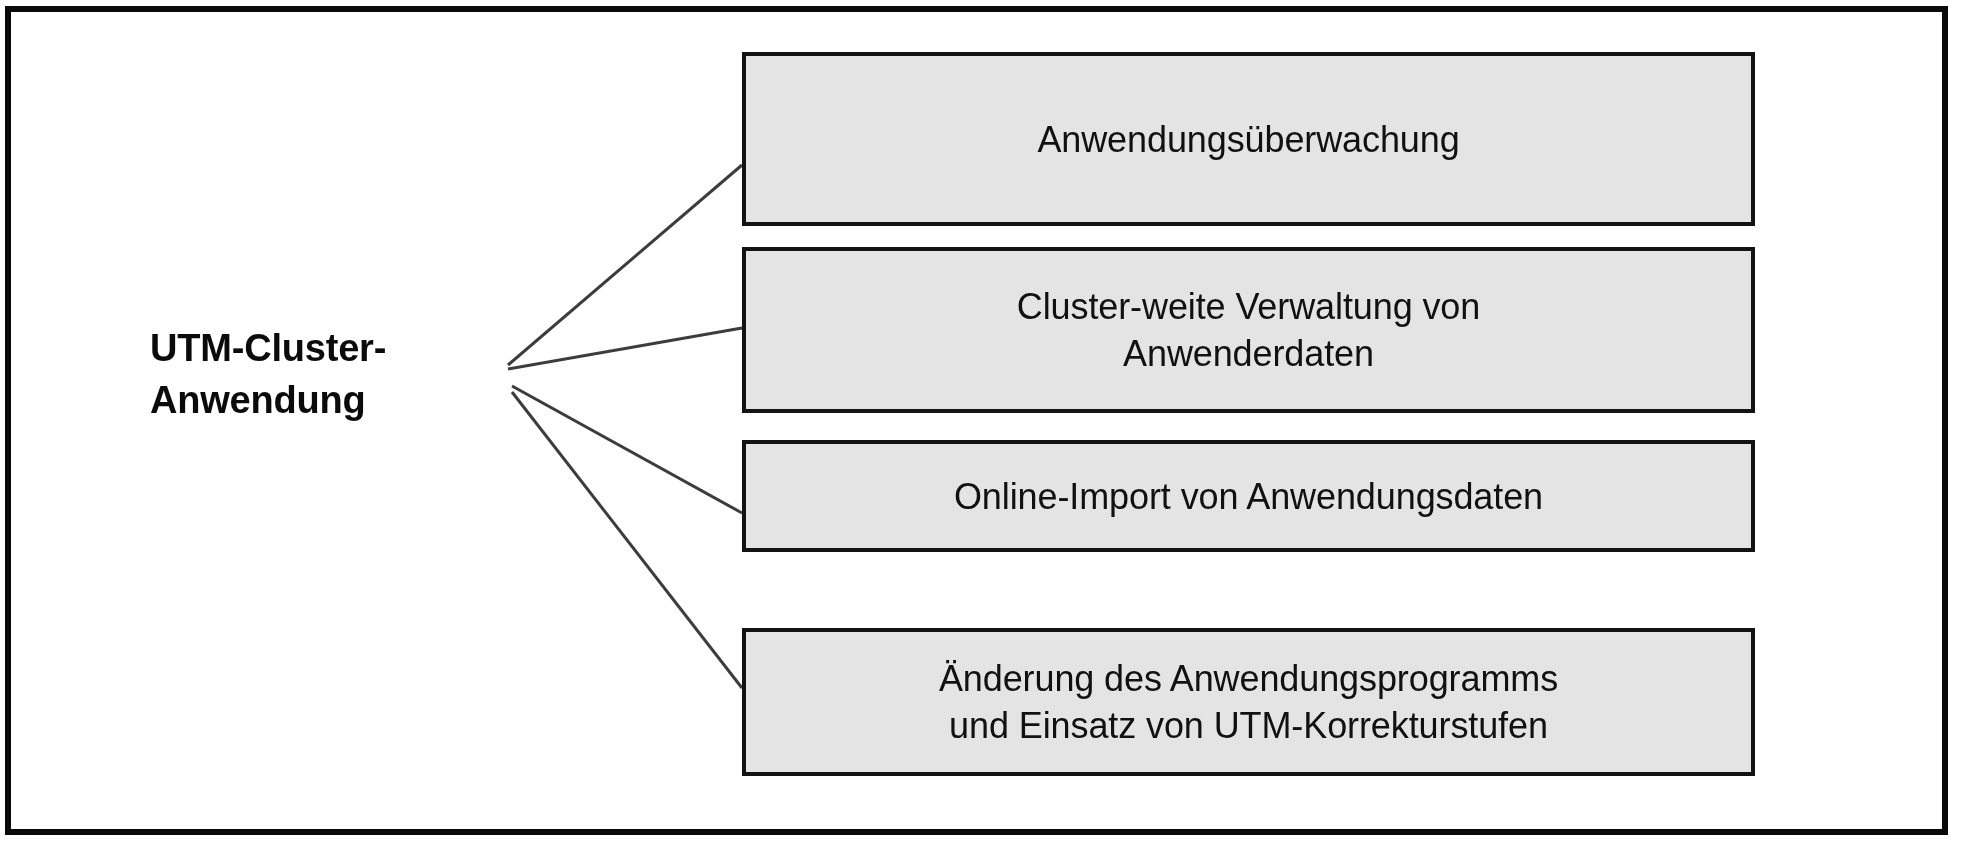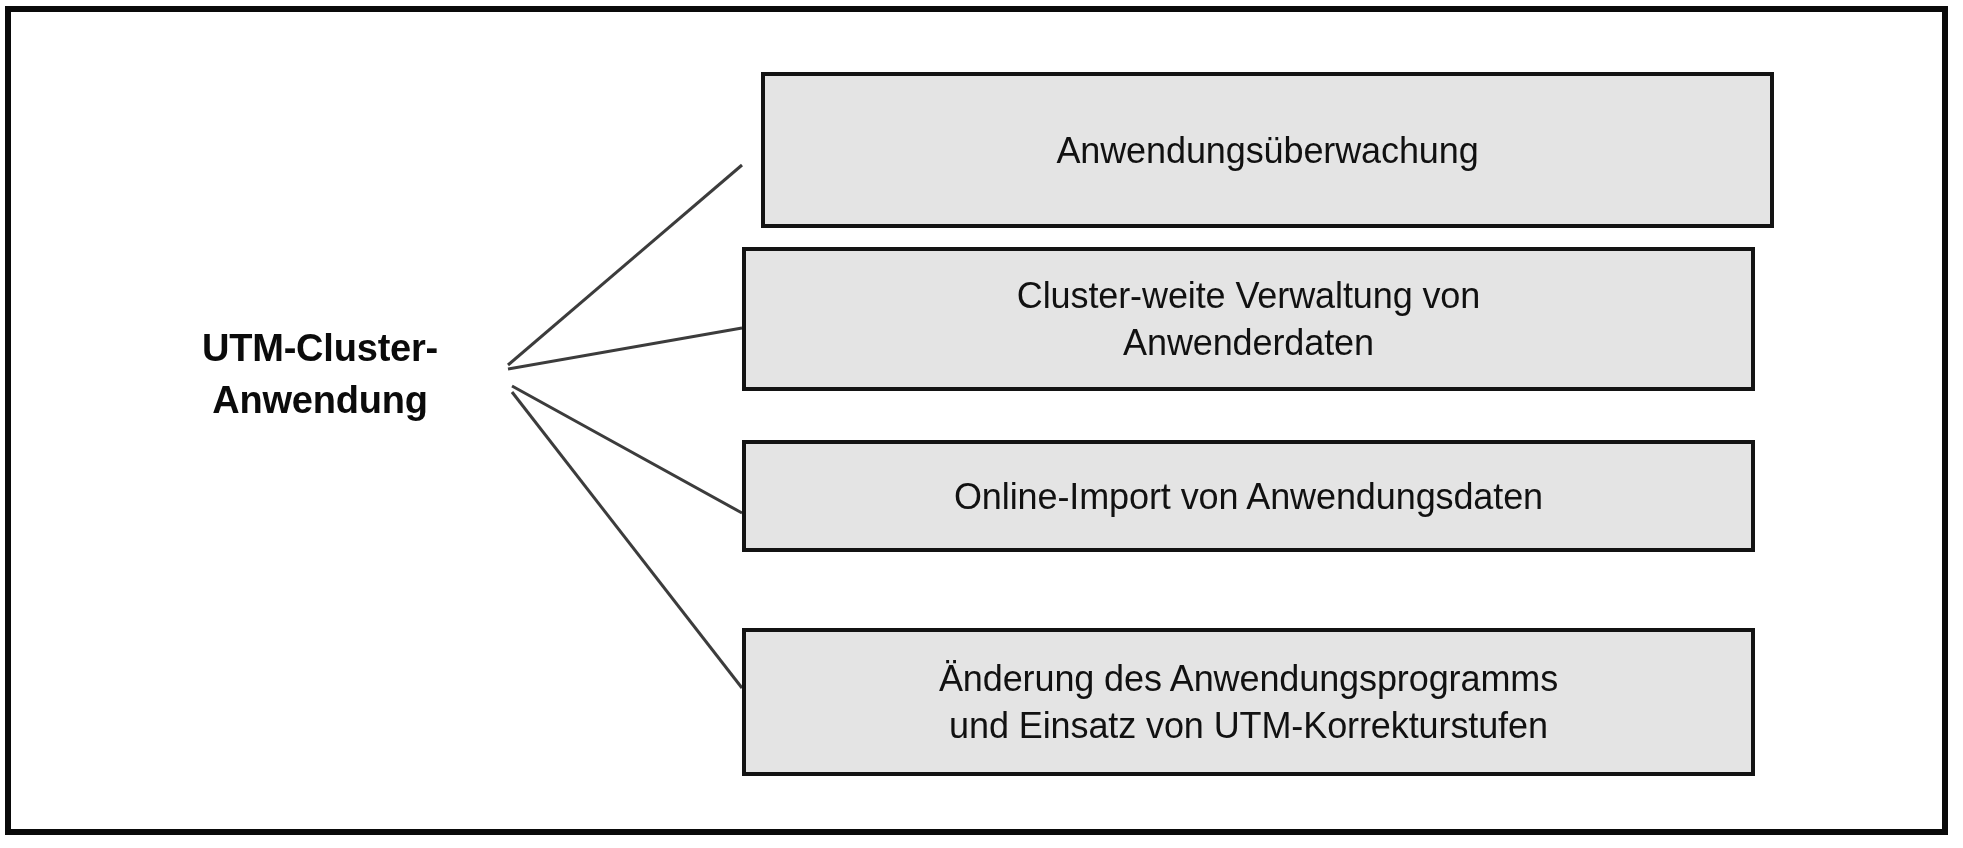--- a/index.html
+++ b/index.html
@@ -42,21 +42,21 @@
     height: 848px;
     pointer-events: none;
   }
 
   
   #root-node {
     position: absolute;
     left: 150px;
     top: 322px;
     width: 340px;
-    text-align: center;
+    text-align: left;
     font-size: 38px;
     font-weight: bold;
     line-height: 52px;
     color: #0b0b0b;
     letter-spacing: -0.2px;
     white-space: pre-line;
   }
 
   
   .leaf-box {
@@ -72,22 +72,22 @@
   }
   .leaf-box-label {
     font-size: 36px;
     line-height: 47px;
     color: #111111;
     text-align: center;
     white-space: pre-line;
     letter-spacing: -0.1px;
   }
 
-  #leaf-box-1 { top: 72px;  height: 156px; margin-left: 19px; }
-  #leaf-box-2 { top: 247px; height: 144px; }
+  #leaf-box-1 { top: 52px;  height: 174px; }
+  #leaf-box-2 { top: 247px; height: 166px; }
   #leaf-box-3 { top: 440px; height: 112px; }
   #leaf-box-4 { top: 628px; height: 148px; }
 </style>
 </head>
 <body>
 
 <div id="figure-root">
 
   <div id="figure-frame"></div>
 

